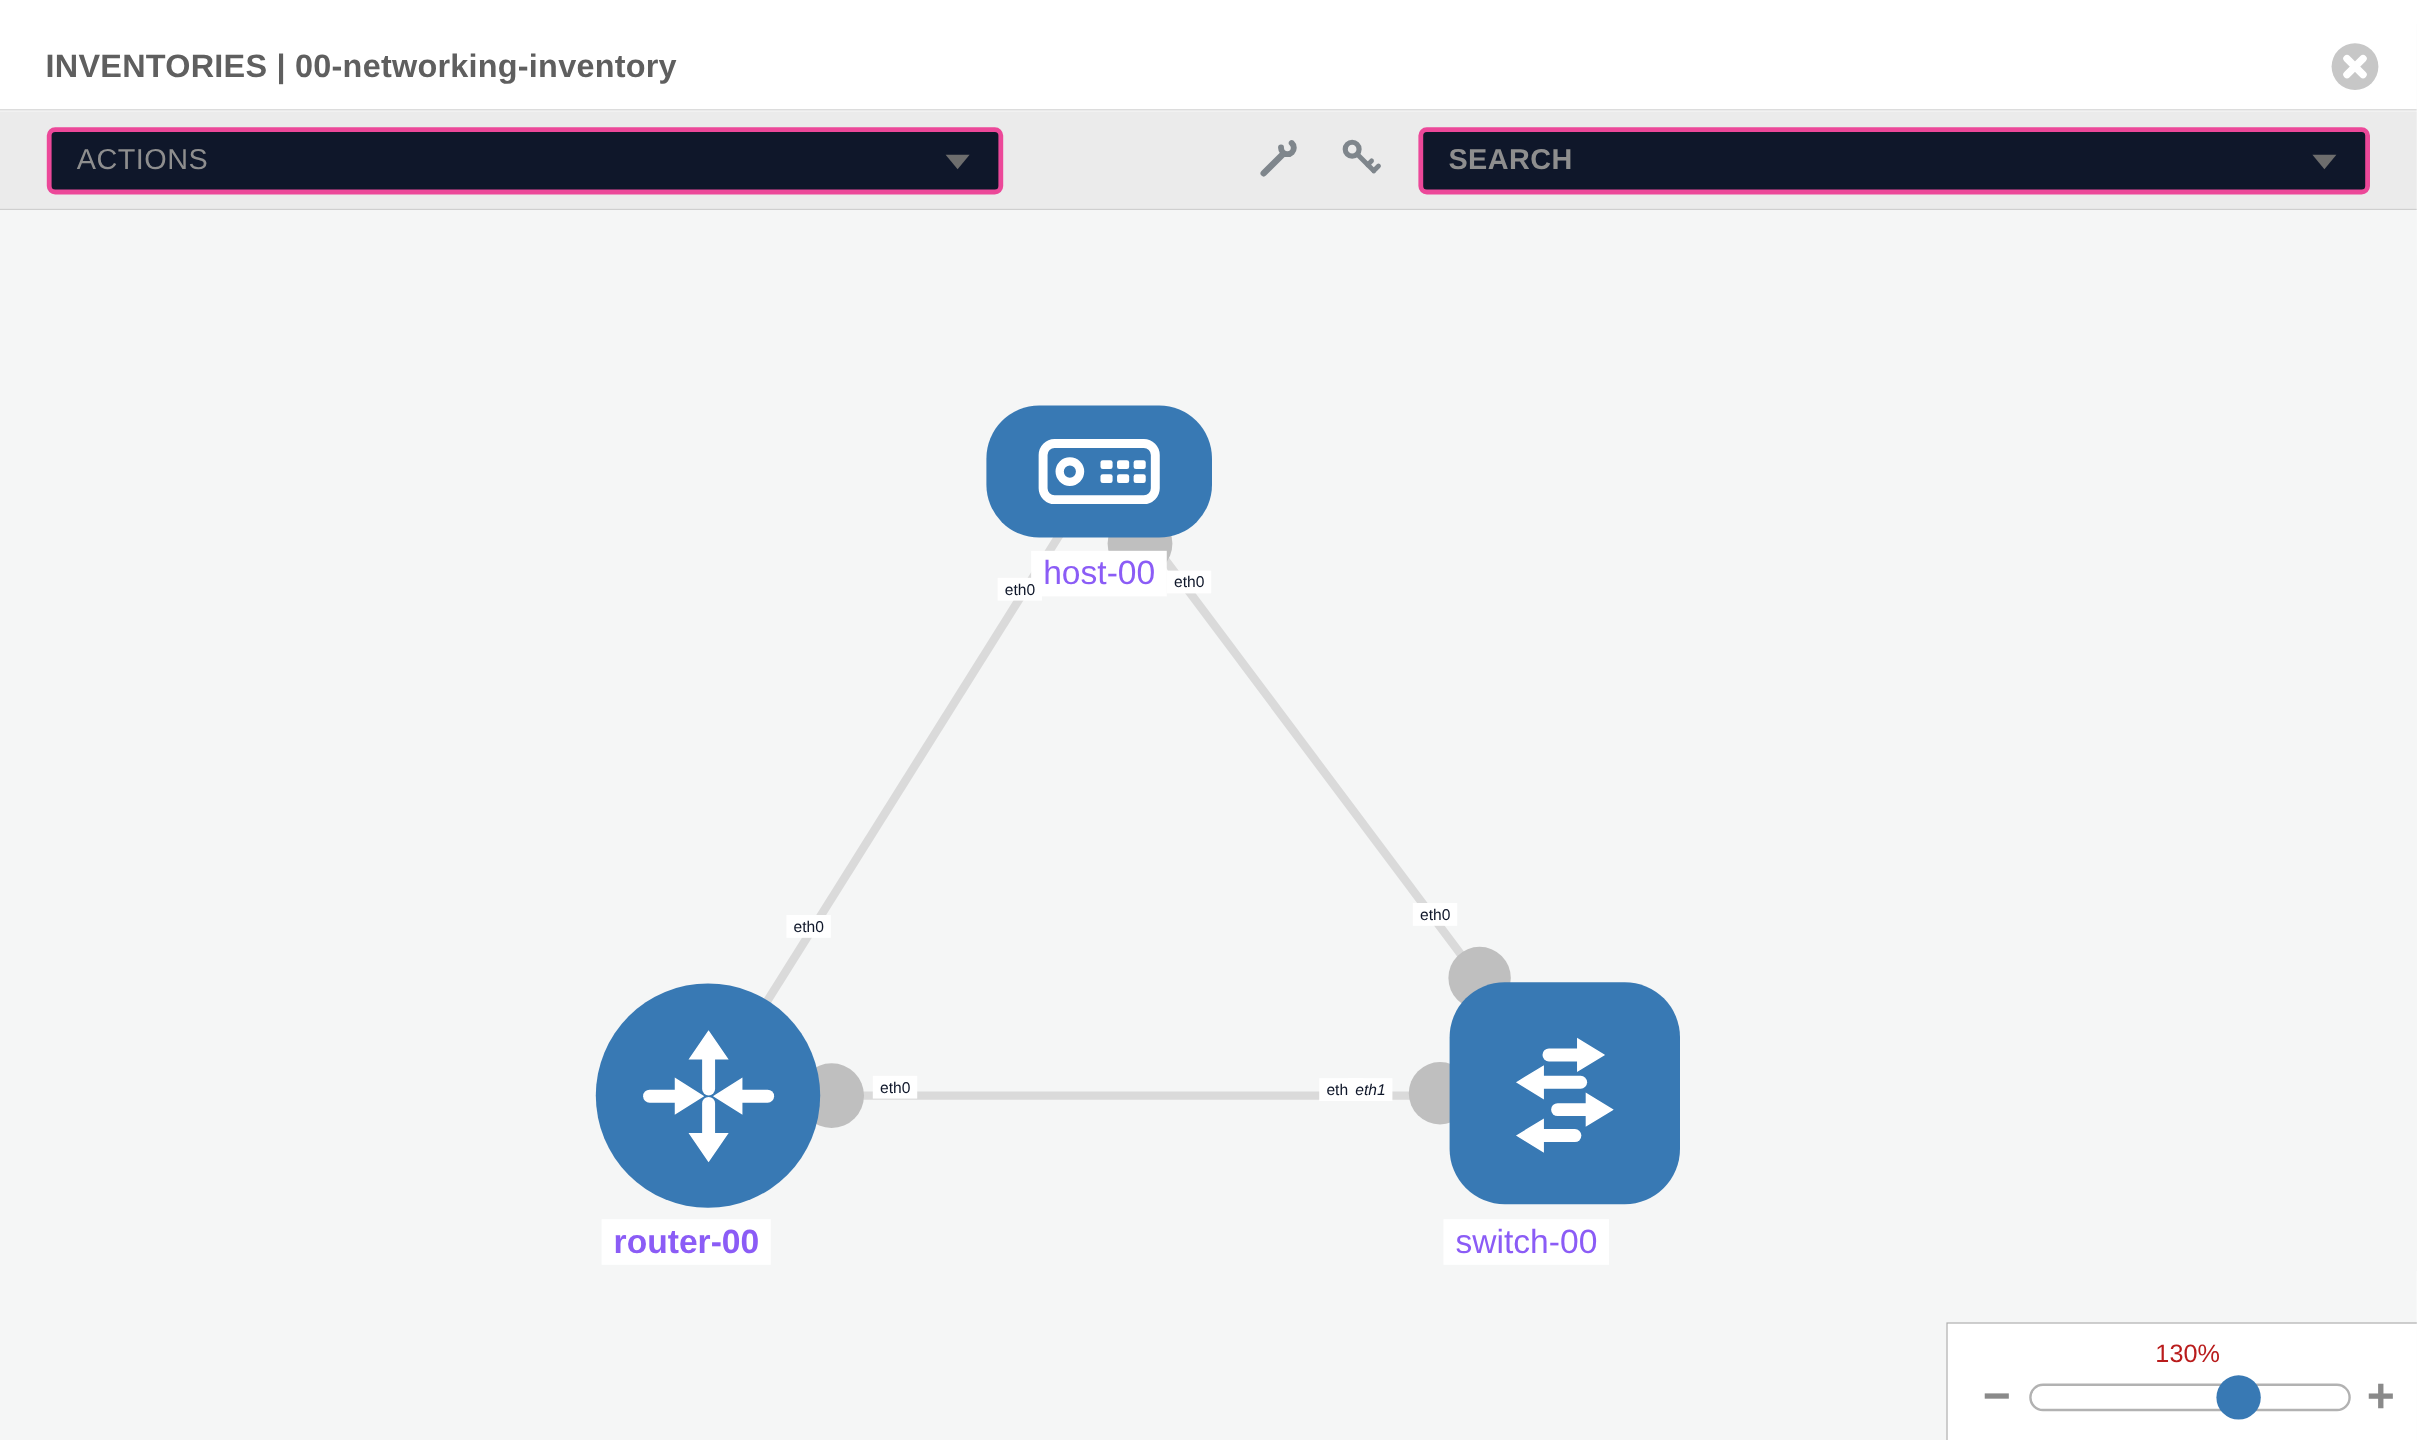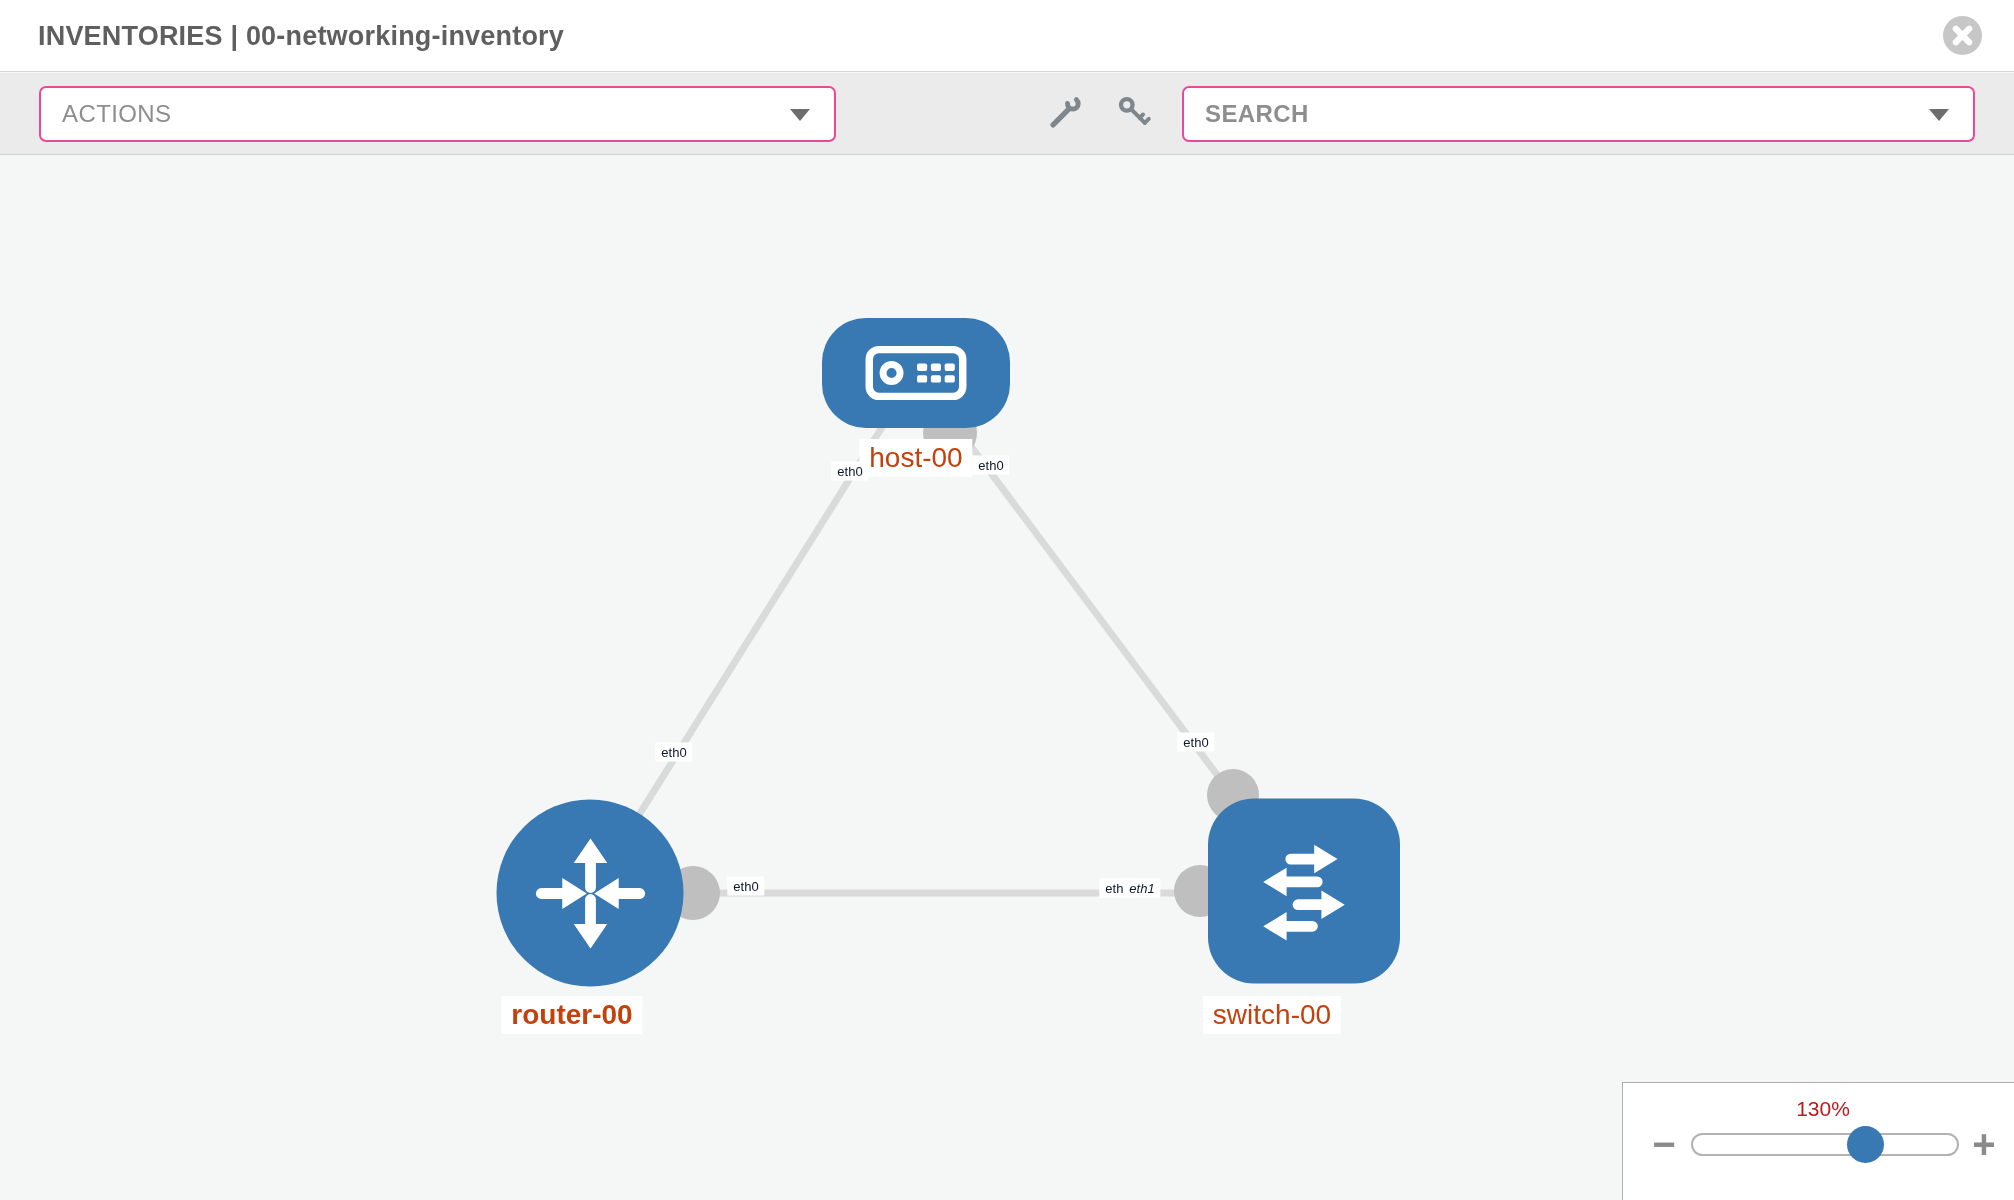--- a/index.html
+++ b/index.html
@@ -1,33 +1,33 @@
 <!DOCTYPE html>
 <html><head>
 <meta charset="utf-8">
 <style>
   * { margin:0; padding:0; box-sizing:border-box; }
   html,body { width:2014px; height:1200px; overflow:hidden; background:#fff;
     font-family:"Liberation Sans","DejaVu Sans",sans-serif; }
-  .app { position:relative; width:2014px; height:1012px; background:#f5f6f6; }
+  .app { position:relative; width:2014px; height:1012px; background:#f5f6f6;margin-top:20px; }
 
   
   .topbar { position:absolute; left:0; top:0; width:2014px; height:72px;
     background:#ffffff; border-bottom:1px solid #d4d4d4; z-index:20; }
   .page-title { position:absolute; left:38px; top:50%; transform:translateY(-50%);
     font-size:27px; font-weight:700; color:#5f5f5f; letter-spacing:0.2px; }
   .close-btn { position:absolute; right:32px; top:16px; width:39px; height:39px;
     border-radius:50%; background:#c7c7c7; display:flex; align-items:center;
     justify-content:center; cursor:pointer; }
 
   
   .toolbar { position:absolute; left:0; top:73px; width:2014px; height:82px;
     background:#ebebeb; border-bottom:1px solid #cfcfcf; z-index:20; }
-  .select-box { position:absolute; top:13px; height:56px; background:#ffffff;
-    border:2px solid #ec4899; border-radius:7px; display:flex; align-items:center;
+  .select-box { position:absolute; top:13px; height:56px; background:#0f172a;
+    border:4px solid #ec4899; border-radius:7px; display:flex; align-items:center;
     padding:0 42px 0 21px; cursor:pointer; }
   .select-box .lbl { font-size:24px; color:#8e8e8e; letter-spacing:0.4px; }
   .caret { position:absolute; right:24px; top:50%; margin-top:-5px; width:0; height:0;
     border-left:10px solid transparent; border-right:10px solid transparent;
     border-top:12px solid #6d6d6d; }
   .actions-box { left:39px; width:797px; }
   .search-box  { left:1182px; width:793px;font-weight:bold; }
   .tool-icon { position:absolute; top:50%; transform:translate(-50%,-50%);
     cursor:pointer; }
 
@@ -36,21 +36,21 @@
     background:#f5f6f6; overflow:hidden; }
   .links-svg { position:absolute; left:0; top:0; z-index:1; }
 
   .node { position:absolute; transform:translate(-50%,-50%); display:flex;
     align-items:center; justify-content:center; z-index:4; cursor:pointer; }
   .node-host   { width:188px; height:110px; border-radius:44px; background:#3879b4; }
   .node-router { width:187px; height:187px; border-radius:50%;  background:#3879b4; }
   .node-switch { width:192px; height:185px; border-radius:46px; background:#3879b4; }
 
   .node-label { position:absolute; transform:translate(-50%,-50%); background:#fff;
-    padding:3px 10px; font-size:28px; color:#c2410c; white-space:nowrap; z-index:6; }
+    padding:3px 10px; font-size:28px; color:#8b5cf6; white-space:nowrap; z-index:6; }
   .port-label { position:absolute; transform:translate(-50%,-50%); background:#fff;
     padding:2px 6px; font-size:13px; color:#0f172a; white-space:nowrap; z-index:6; }
   .port-over { z-index:7;font-style:italic; }
 
   
   .zoom-panel { position:absolute; left:1622px; top:1082px; width:400px; height:125px;
     background:#fff; border:1px solid #adadad; z-index:10; }
   .zoom-level { position:absolute; left:200px; top:14px; transform:translateX(-50%);
     font-size:21px; color:#b91c1c; }
   .zoom-minus, .zoom-plus { position:absolute; top:61px; transform:translate(-50%,-50%);

